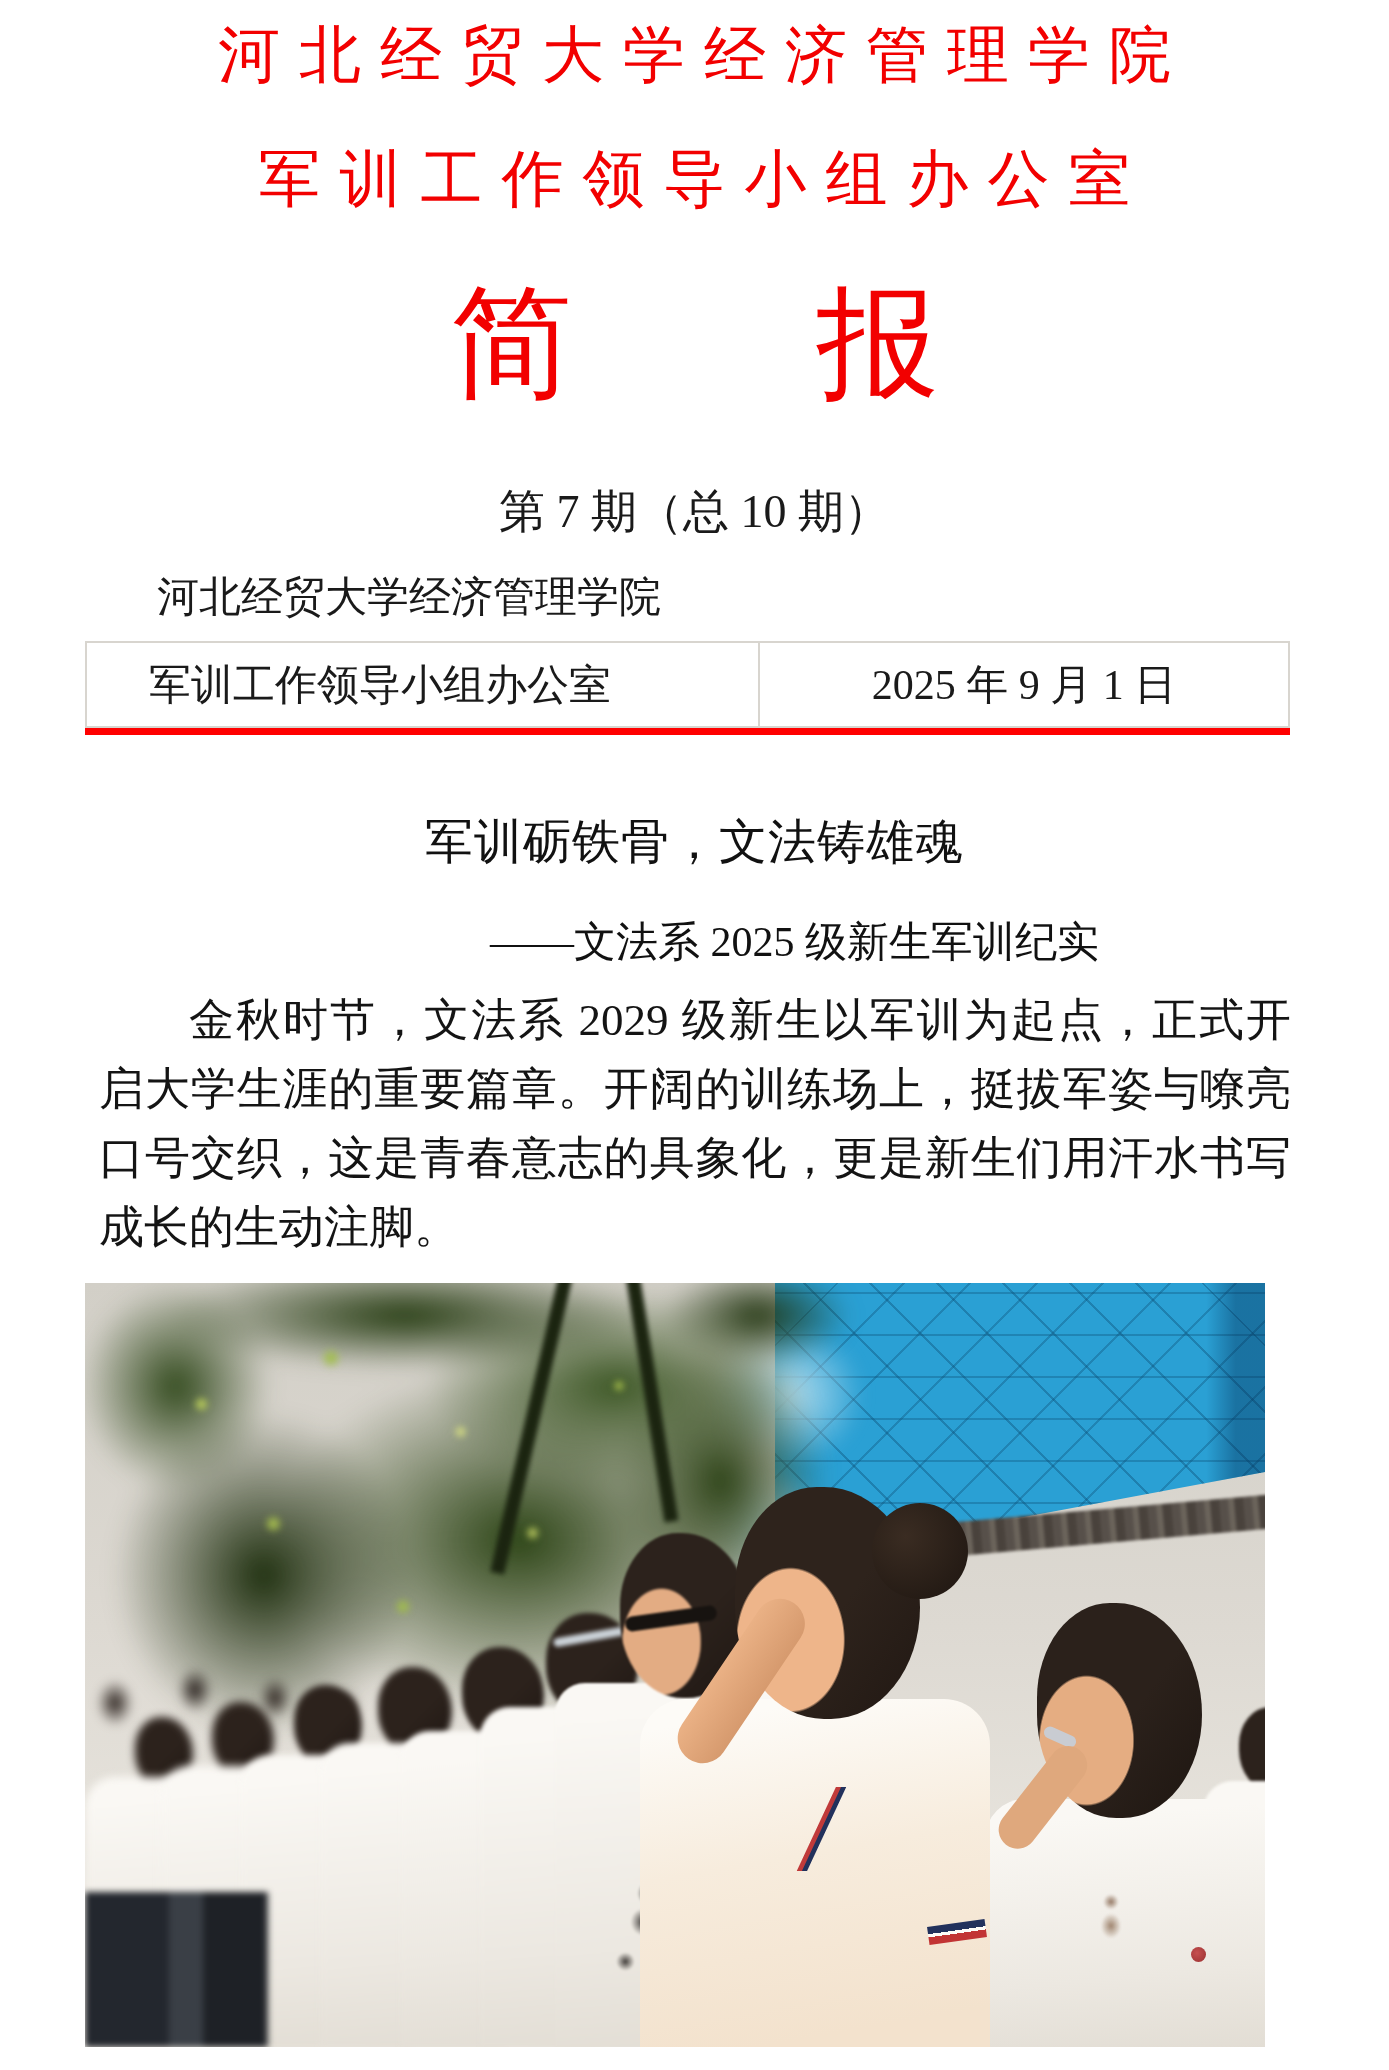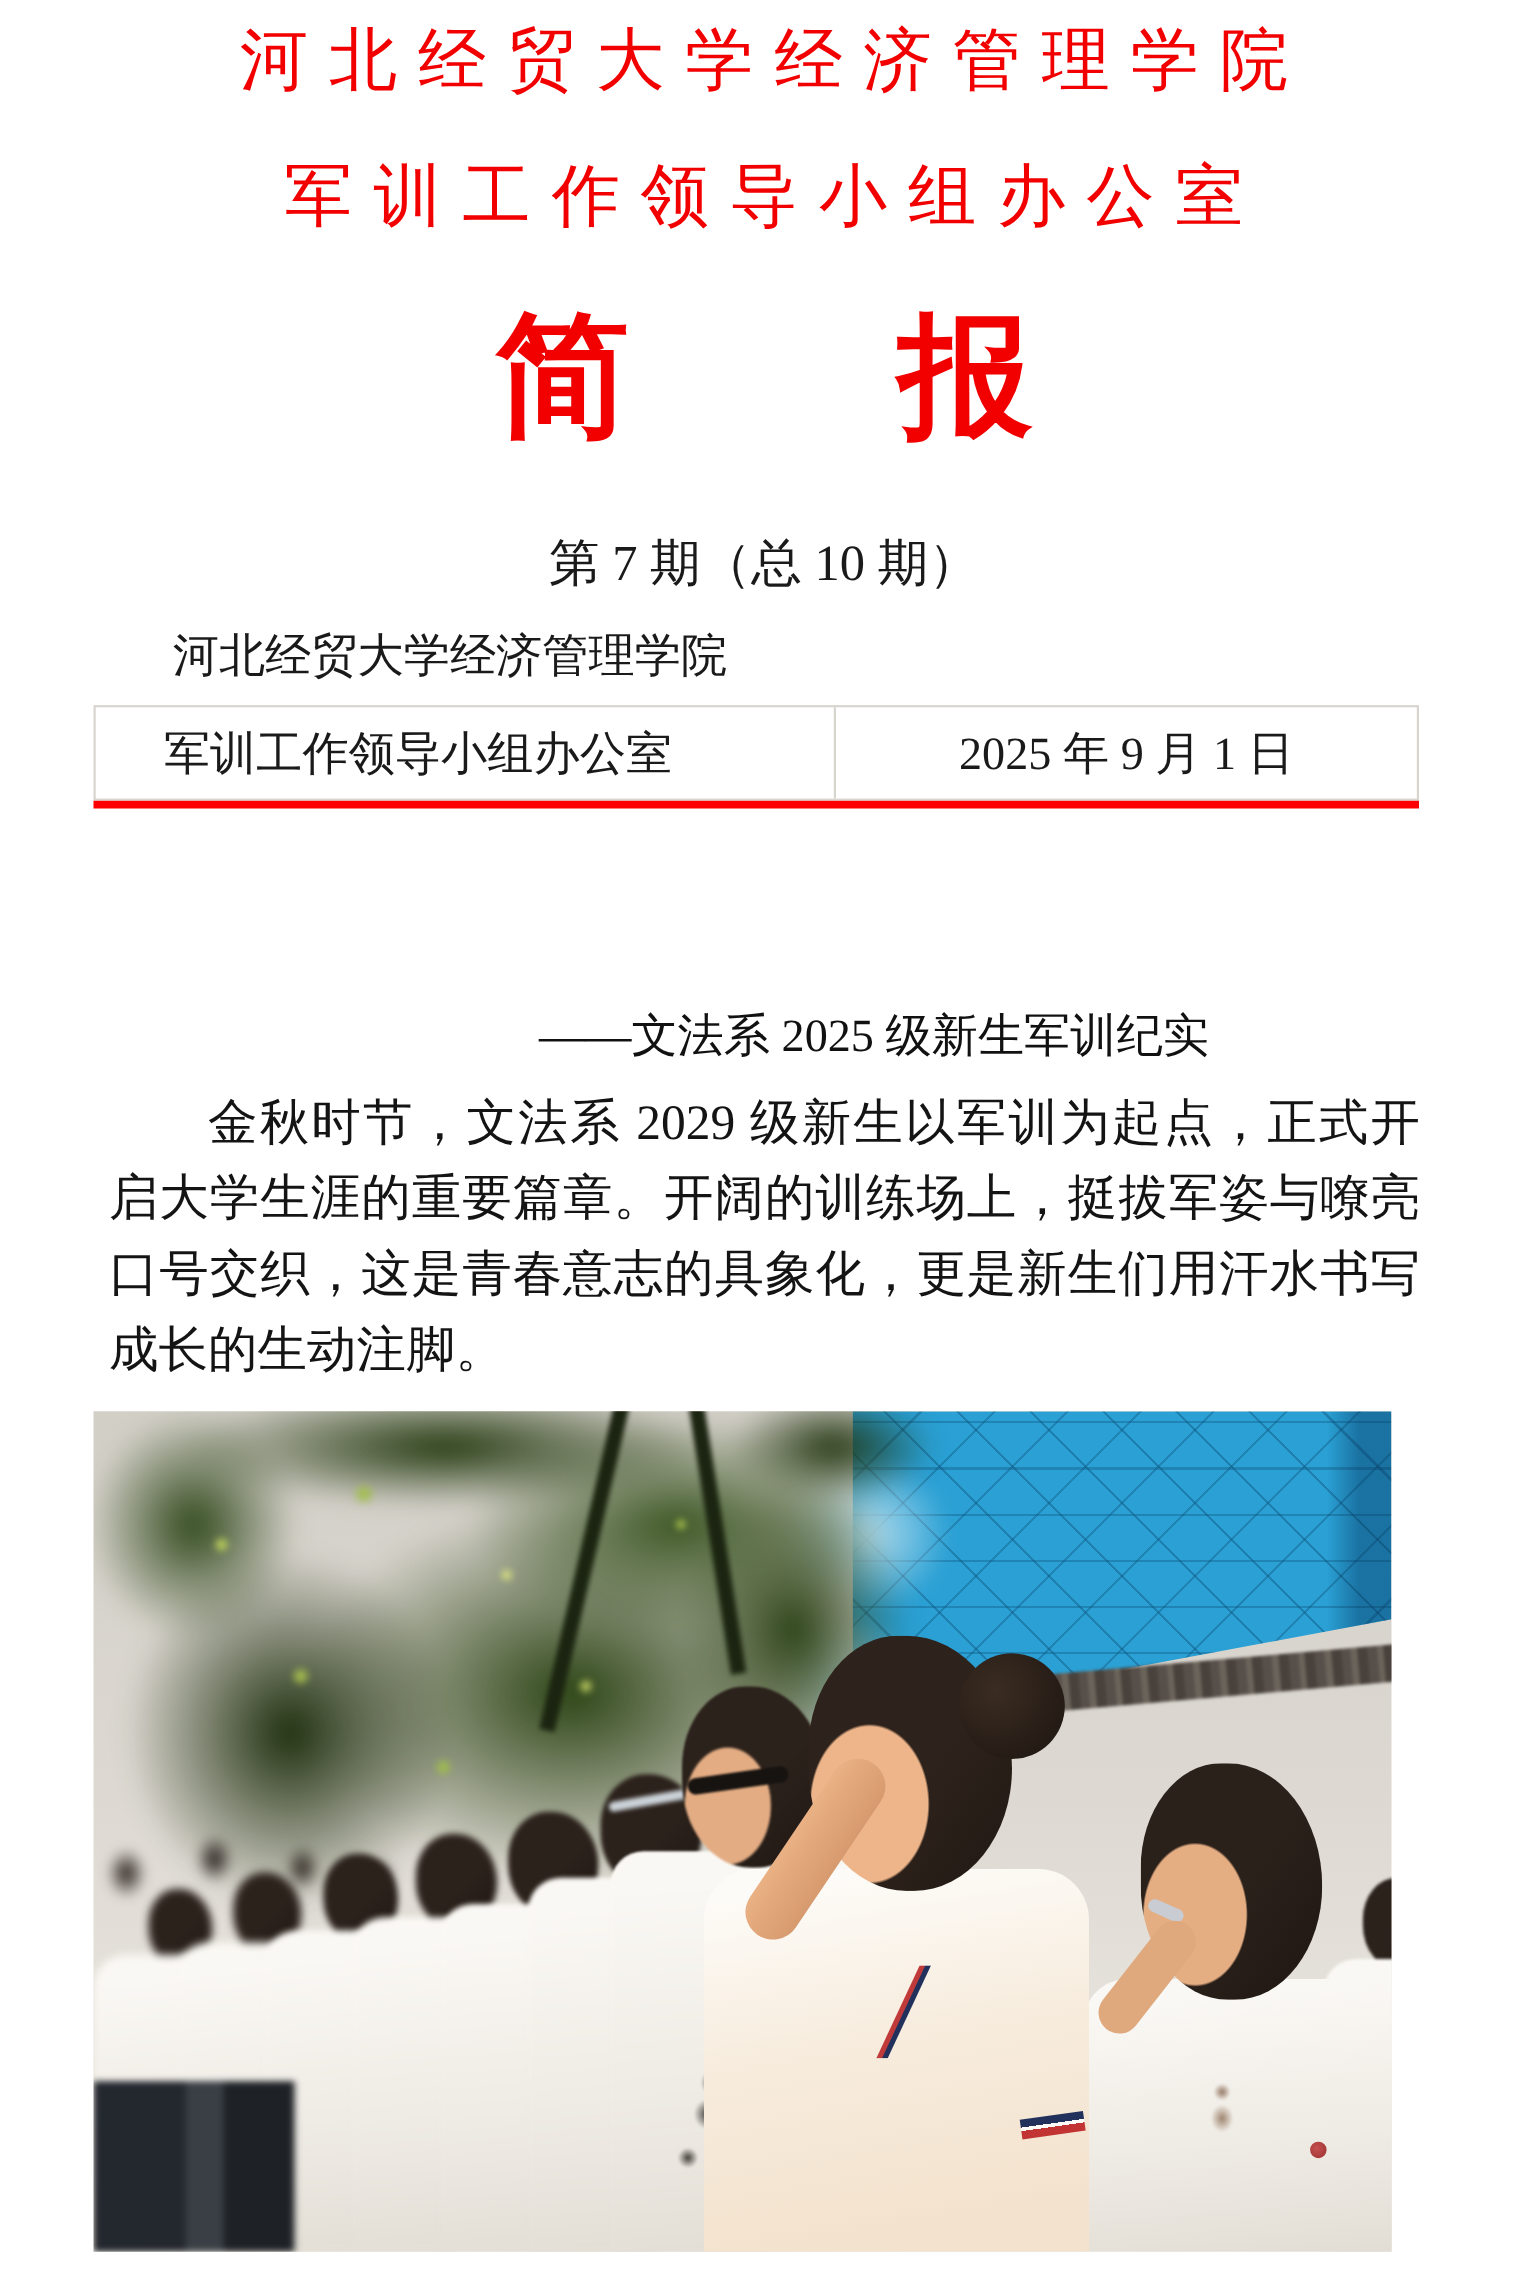--- a/index.html
+++ b/index.html
@@ -10,21 +10,21 @@
   
   .masthead-line{
     position:absolute; left:0; right:0; text-align:center;
     color:#f20000; font-size:62px; line-height:1; letter-spacing:19px; padding-left:19px;
     font-weight:400; white-space:nowrap;
   }
   .masthead-line.l1{top:24px;}
   .masthead-line.l2{top:148px;}
   .brief-title{
     position:absolute; top:283px; left:0; right:0; text-align:center;
-    color:#f20000; font-size:122px; line-height:1; font-weight:700; white-space:pre;
+    color:#f20000; font-size:122px; line-height:1; font-weight:400; white-space:pre;
   }
   .issue-line{
     position:absolute; top:487px; left:0; right:0; text-align:center;
     color:#1a1a1a; font-size:46px; line-height:1.1;
   }
   .publisher-line{
     position:absolute; top:574px; left:157px;
     color:#1a1a1a; font-size:42px; line-height:1.1;
   }
   
@@ -204,20 +204,21 @@
   <div class="brief-title">简　　报</div>
   <div class="issue-line">第 7 期（总 10 期）</div>
   <div class="publisher-line">河北经贸大学经济管理学院</div>
 
   <div class="info-table">
     <div class="cell office">军训工作领导小组办公室</div>
     <div class="cell date">2025 年 9 月 1 日</div>
   </div>
   <div class="red-rule"></div>
 
+  <div class="article-title">军训砺铁骨，文法铸雄魂</div>
   <div class="article-byline">
     <span>——文法系 2025 级新生军训纪实</span>
   </div>
   <div class="article-body">金秋时节，文法系 2029 级新生以军训为起点，正式开启大学生涯的重要篇章。开阔的训练场上，挺拔军姿与嘹亮口号交织，这是青春意志的具象化，更是新生们用汗水书写成长的生动注脚。</div>
 
   <div class="photo">
     <i class="building"></i>
     <i class="ridge"></i>
     <i class="sky"></i>
     <i class="trees"></i>

